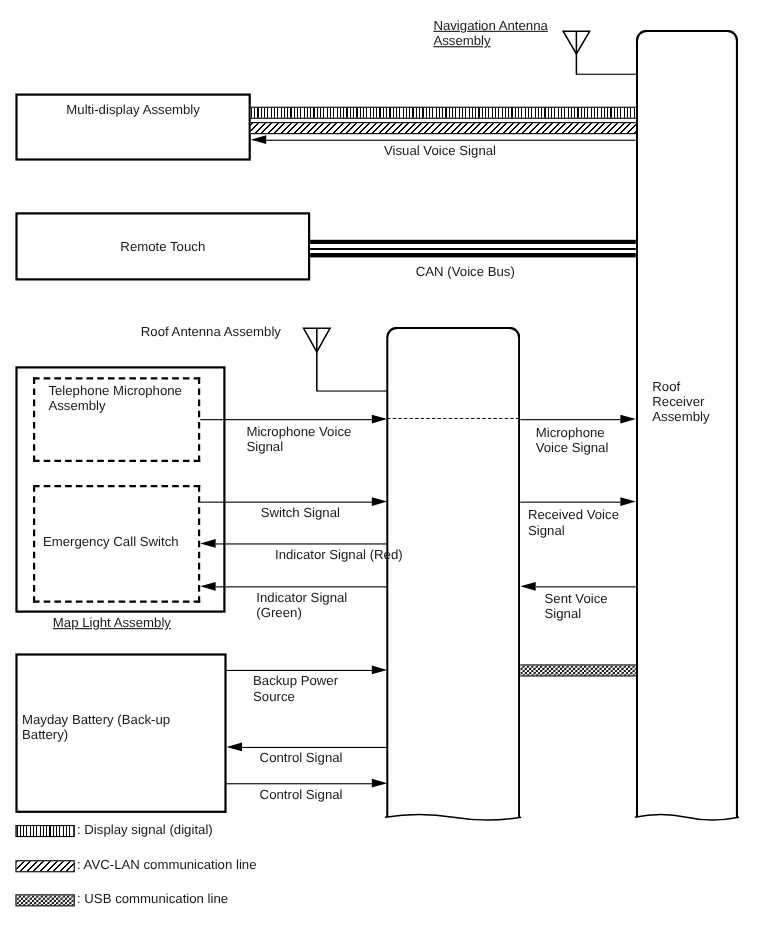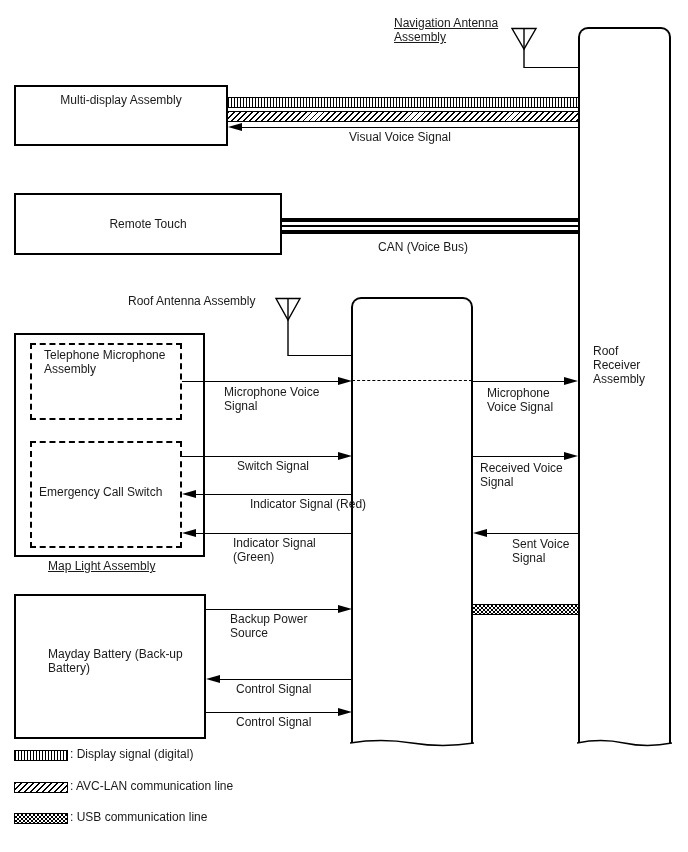--- a/index.html
+++ b/index.html
@@ -49,21 +49,21 @@
   <div class="box" style="left:14px;top:333px;width:191px;height:224px;"></div>
   <div class="dashedbox" style="left:30px;top:441px;width:152px;height:107px;">
     <div style="padding:42px 0 0 7px;white-space:nowrap;">Emergency Call Switch</div>
   </div>
   <div class="dashedbox" style="left:30px;top:343px;width:152px;height:77px;">
     <div style="padding:3px 6px 0 12px;">Telephone Microphone Assembly</div>
   </div>
   <div class="lbl" style="left:48px;top:559px;white-space:nowrap;text-decoration:underline;">Map Light Assembly</div>
 
   <div class="box" style="left:14px;top:594px;width:192px;height:145px;">
-    <div style="padding:51px 10px 0 32px;">Mayday Battery (Back-up Battery)</div>
+    <div style="padding:51px 10px 0 4px;">Mayday Battery (Back-up Battery)</div>
   </div>
 
   <div class="tallbox" style="left:351px;top:297px;width:122px;height:446px;"></div>
   <svg class="abs" style="left:350px;top:737px;" width="124" height="12" viewBox="0 0 124 12">
     <path d="M0 6 Q 31 1 62 6 T 124 6" fill="none" stroke="#000" stroke-width="1.3"></path>
   </svg>
 
   <div class="tallbox" style="left:578px;top:27px;width:93px;height:716px;"></div>
   <svg class="abs" style="left:577px;top:737px;" width="95" height="12" viewBox="0 0 95 12">
     <path d="M0 6 Q 24 1 47 6 T 95 6" fill="none" stroke="#000" stroke-width="1.3"></path>
@@ -113,21 +113,21 @@
   <div class="hline" style="left:473px;top:381px;width:91px;"></div>
   <div class="ar" style="left:564px;top:377px;"></div>
   <div class="lbl" style="left:487px;top:386px;width:80px;">Microphone Voice Signal</div>
 
   <div class="hline" style="left:473px;top:456px;width:91px;"></div>
   <div class="ar" style="left:564px;top:452px;"></div>
   <div class="lbl" style="left:480px;top:461px;width:92px;">Received Voice Signal</div>
 
   <div class="hline" style="left:487px;top:533px;width:91px;"></div>
   <div class="al" style="left:473px;top:529px;"></div>
-  <div class="lbl" style="left:512px;top:537px;width:70px;">Sent Voice Signal</div>
+  <div class="lbl" style="left:495px;top:537px;width:70px;">Sent Voice Signal</div>
 
   <div class="band band-usb" style="left:473px;top:604px;width:105px;"></div>
 
   <div class="hline" style="left:206px;top:609px;width:132px;"></div>
   <div class="ar" style="left:338px;top:605px;"></div>
   <div class="lbl" style="left:230px;top:612px;width:88px;">Backup Power Source</div>
 
   <div class="hline" style="left:220px;top:679px;width:132px;"></div>
   <div class="al" style="left:206px;top:675px;"></div>
   <div class="lbl" style="left:236px;top:682px;white-space:nowrap;">Control Signal</div>

